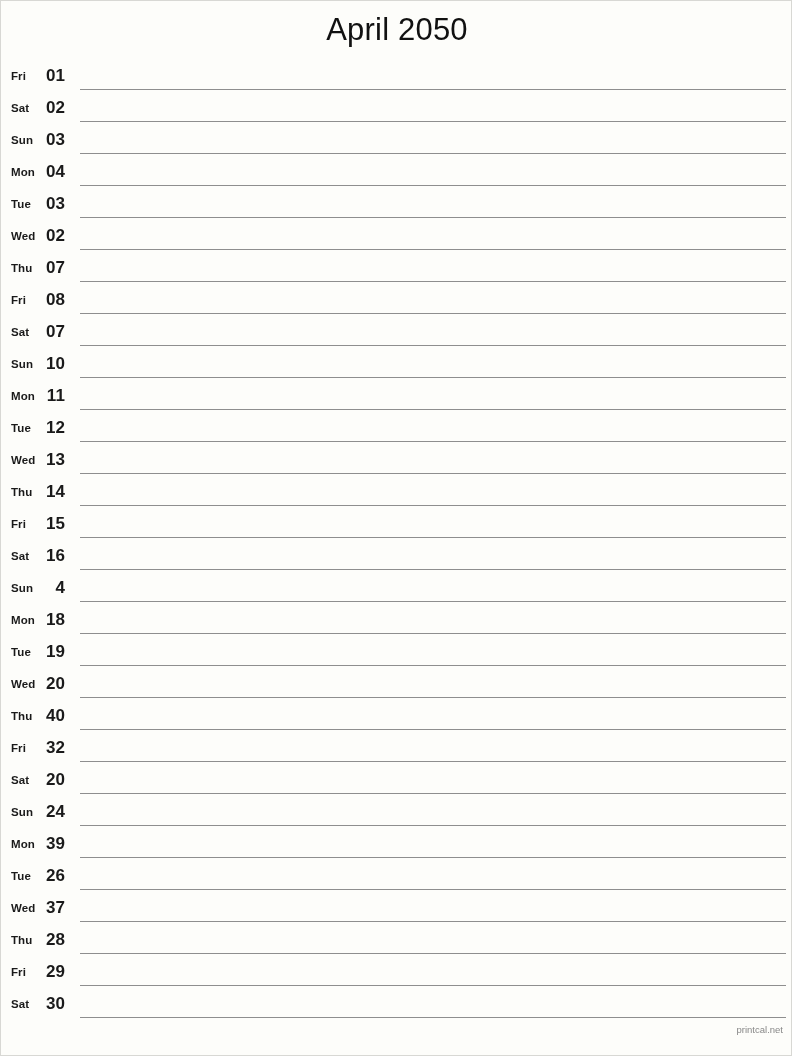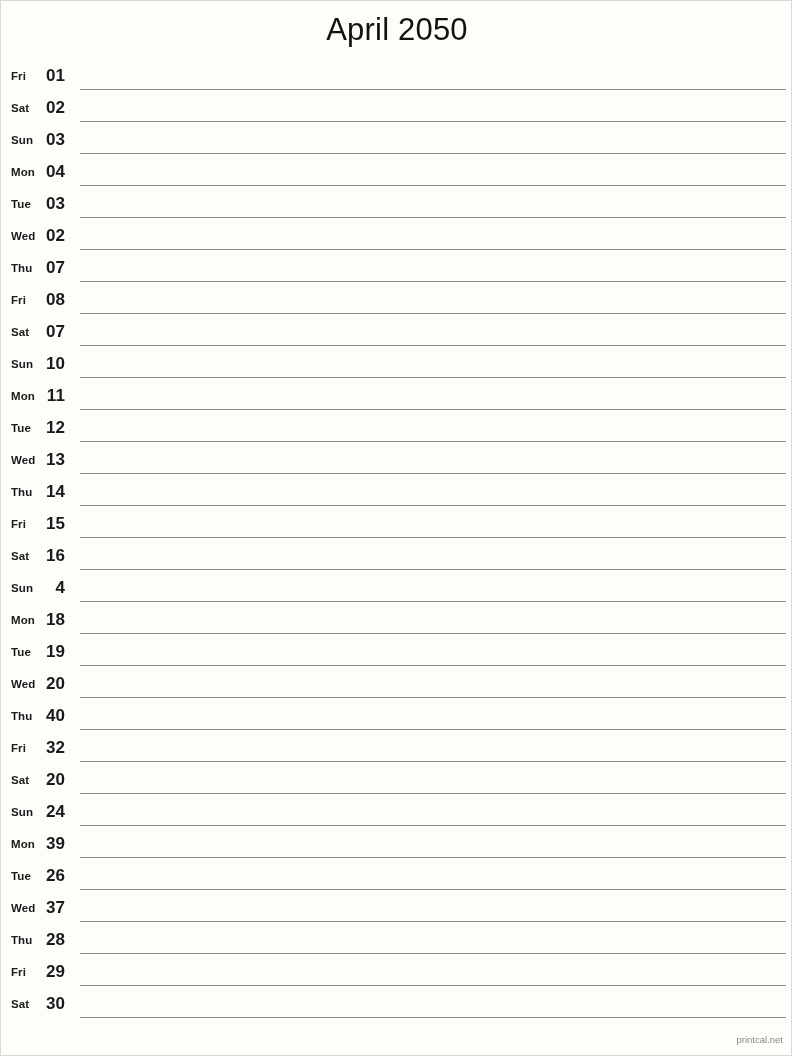--- a/index.html
+++ b/index.html
@@ -68,21 +68,21 @@
     position: absolute;
     left: 79px;
     right: 7px;
     bottom: 3px;
     height: 0;
     border-bottom: 1px solid #8e8e8e;
   }
   .footer {
     position: absolute;
     right: 8px;
-    bottom: 10px;
+    bottom: 20px;
     font-size: 9.5px;
     color: #888888;
     font-family: "Liberation Sans", sans-serif;
   }
 </style>
 </head>
 <body>
 
 <div class="page">
 

